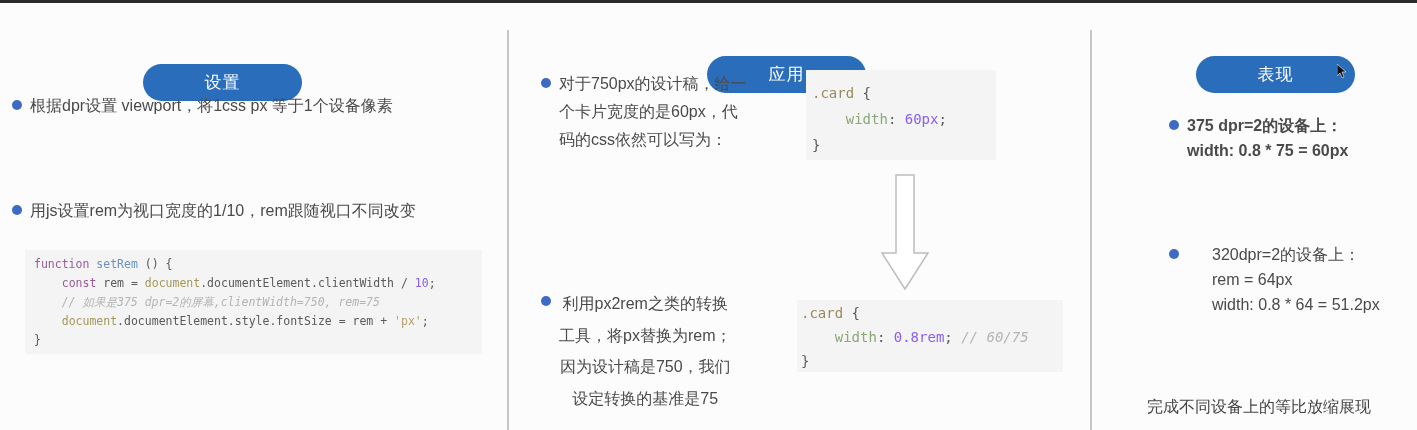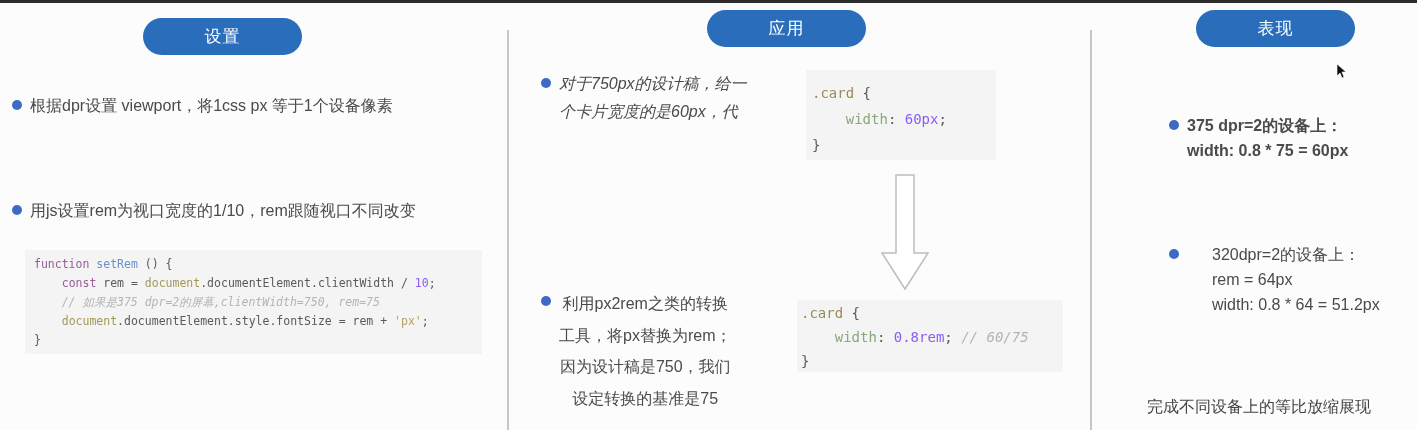--- a/index.html
+++ b/index.html
@@ -8,20 +8,21 @@
       background: #fcfcfd;
       font-family: "Liberation Sans", "DejaVu Sans", sans-serif;
       color: #4a4a4a;
     }
     .topbar { position: absolute; left: 0; top: 0; width: 1417px; height: 3px; background: #2b2b2b; }
     .divider { position: absolute; top: 30px; width: 2px; height: 400px; background: #c4c6c9; }
     .pill {
       position: absolute; height: 37px; border-radius: 19px; background: #2a6ebb;
       color: #ffffff; font-size: 17px; display: flex; align-items: center; justify-content: center;
       letter-spacing: 1px;
+      margin-top: 46px;
     }
     .bullet { position: absolute; display: flex; align-items: flex-start; }
     .dot { width: 10px; height: 10px; border-radius: 50%; background: #3d6bc4; flex: none; margin-top: 6px; margin-right: 8px; }
     .btext { font-size: 16px; line-height: 24px; color: #4a4a4a; white-space: pre; }
     .btext-tall-dot { margin-top: 10px; }
     .code {
       position: absolute; background: #f3f4f3; font-family: "DejaVu Sans Mono", "Liberation Mono", monospace;
       color: #5a5a5a; white-space: pre;
     }
     .code .line { display: block; }
@@ -57,25 +58,26 @@
 </div>
 
 <div class="code" id="code-setup" style="left:25px; top:250px; width:457px; height:104px; padding:5px 0 0 9px; box-sizing:border-box; font-size:11.5px; line-height:19px;"><span class="line"><span class="kw">function</span><span class="plain"> </span><span class="fn">setRem</span><span class="plain"> () {</span></span><span class="line"><span class="plain">    </span><span class="kw">const</span><span class="plain"> rem = </span><span class="obj">document</span><span class="plain">.documentElement.clientWidth / </span><span class="num">10</span><span class="plain">;</span></span><span class="line"><span class="cm">    // 如果是375 dpr=2的屏幕,clientWidth=750, rem=75</span></span><span class="line"><span class="plain">    </span><span class="obj">document</span><span class="plain">.documentElement.style.fontSize = rem + </span><span class="str">'px'</span><span class="plain">;</span></span><span class="line"><span class="plain">}</span></span></div>
 
 <div class="divider" style="left:507px;"></div>
 
 <div class="pill" style="left:707px; top:10px; width:159px;">
   <span>应用</span>
 </div>
 
-<div class="bullet" style="left:541px; top:70px;font-style:italic;">
+<div class="bullet" style="left:541px; top:70px;">
   <span class="dot btext-tall-dot" style="margin-top:8px;"></span>
   <div style="font-size:16px; line-height:28px; color:#4a4a4a;">
     <div>对于750px的设计稿，给一</div>
     <div>个卡片宽度的是60px，代</div>
+    <div>码的css依然可以写为：</div>
   </div>
 </div>
 
 <div class="code" id="code-apply-1" style="left:806px; top:70px; width:190px; height:90px; padding:10px 0 0 6px; box-sizing:border-box; font-size:14px; line-height:26px;"><span class="line"><span class="sel">.card</span><span class="plain"> {</span></span><span class="line"><span class="plain">    </span><span class="prop">width</span><span class="plain">: </span><span class="num">60px</span><span class="plain">;</span></span><span class="line"><span class="plain">}</span></span></div>
 
 <svg style="position:absolute; left:878px; top:172px;" width="54" height="120" viewBox="0 0 54 120">
   <polygon points="18,3 36,3 36,81 50,81 27,117 4,81 18,81" fill="#ffffff" stroke="#bdbdbd" stroke-width="1.5"></polygon>
 </svg>
 
 <div class="bullet" style="left:541px; top:288px;text-align:center;">

